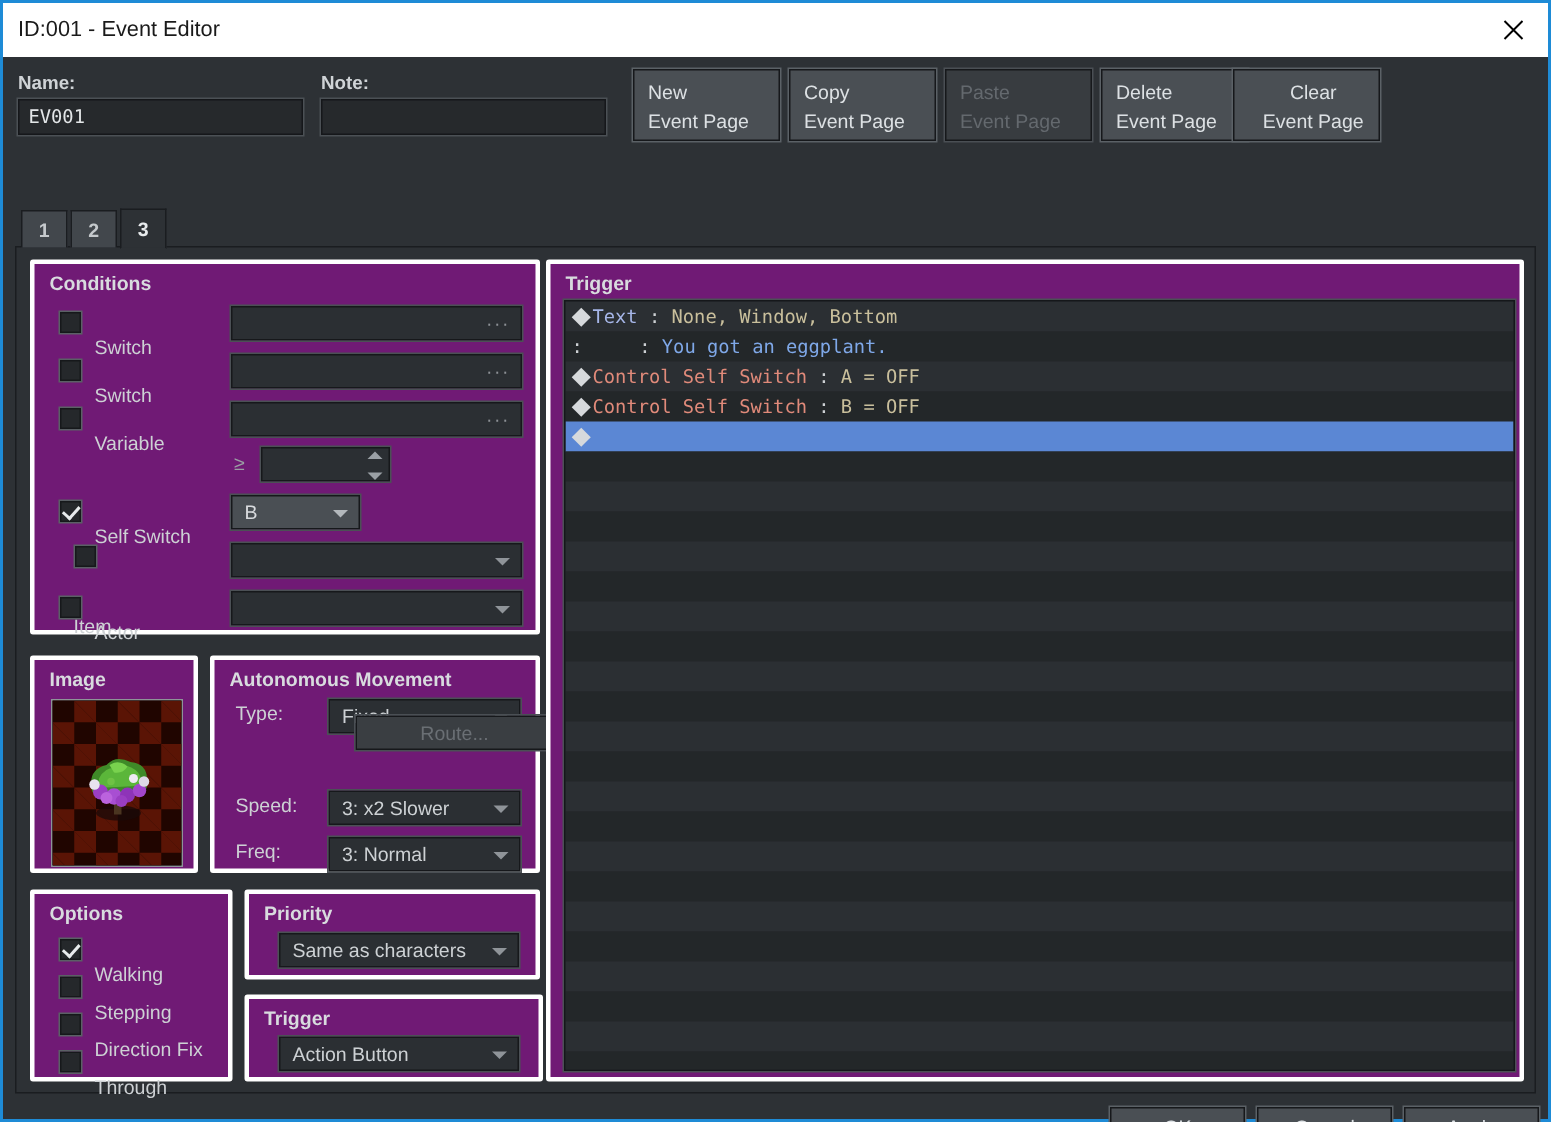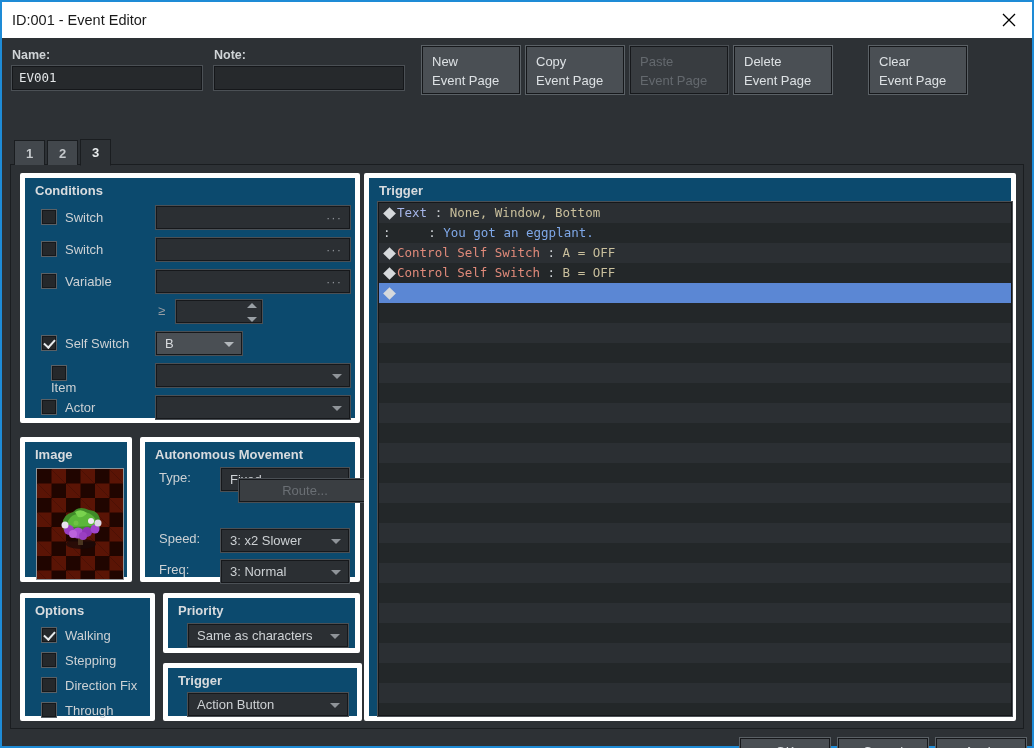--- a/index.html
+++ b/index.html
@@ -99,21 +99,21 @@
     background: #383c40;
     color: #64696e;
     outline: 1px solid #4a4f54;
     cursor: default;
   }
   .page-btn .l2 { display:block; }
   #btn-new    { left: 420px; }
   #btn-copy   { left: 524px; }
   #btn-paste  { left: 628px; }
   #btn-delete { left: 732px; }
-  #btn-clear  { left: 867px; }
+  #btn-clear  { left: 820px; text-align: center; }
 
   
   .tabs {
     position: absolute;
     left: 12px;
     top: 101px;
     display: flex;
     align-items: flex-end;
     z-index: 4;
   }
@@ -147,22 +147,22 @@
     top: 126px;
     width: 1014px;
     height: 565px;
     border: 1px solid #1a1d20;
     background: #2d3135;
   }
 
   
   .group {
     position: absolute;
-    border: 5px solid #ffffff;
-    background: #0c4a6e;
+    border: 3px solid #ffffff;
+    background: #701a75;
     border-radius: 2px;
   }
   .group-title {
     position: absolute;
     left: 10px;
     top: 5px;
     font-size: 13px;
     font-weight: bold;
     color: #d8dbde;
   }
@@ -199,20 +199,21 @@
     width: 5px; height: 9px;
     border: solid #e8ebed;
     border-width: 0 2px 2px 0;
     transform: rotate(42deg);
   }
   .cb-label {
     margin-left: 9px;
     font-size: 13px;
     color: #cdd1d4;
     white-space: nowrap;
+    margin-top: 32px;
   }
 
   
   .picker {
     position: absolute;
     background: #2b2f33;
     border: 1px solid #16181b;
     outline: 1px solid #4b5055;
     height: 23px;
     cursor: pointer;

